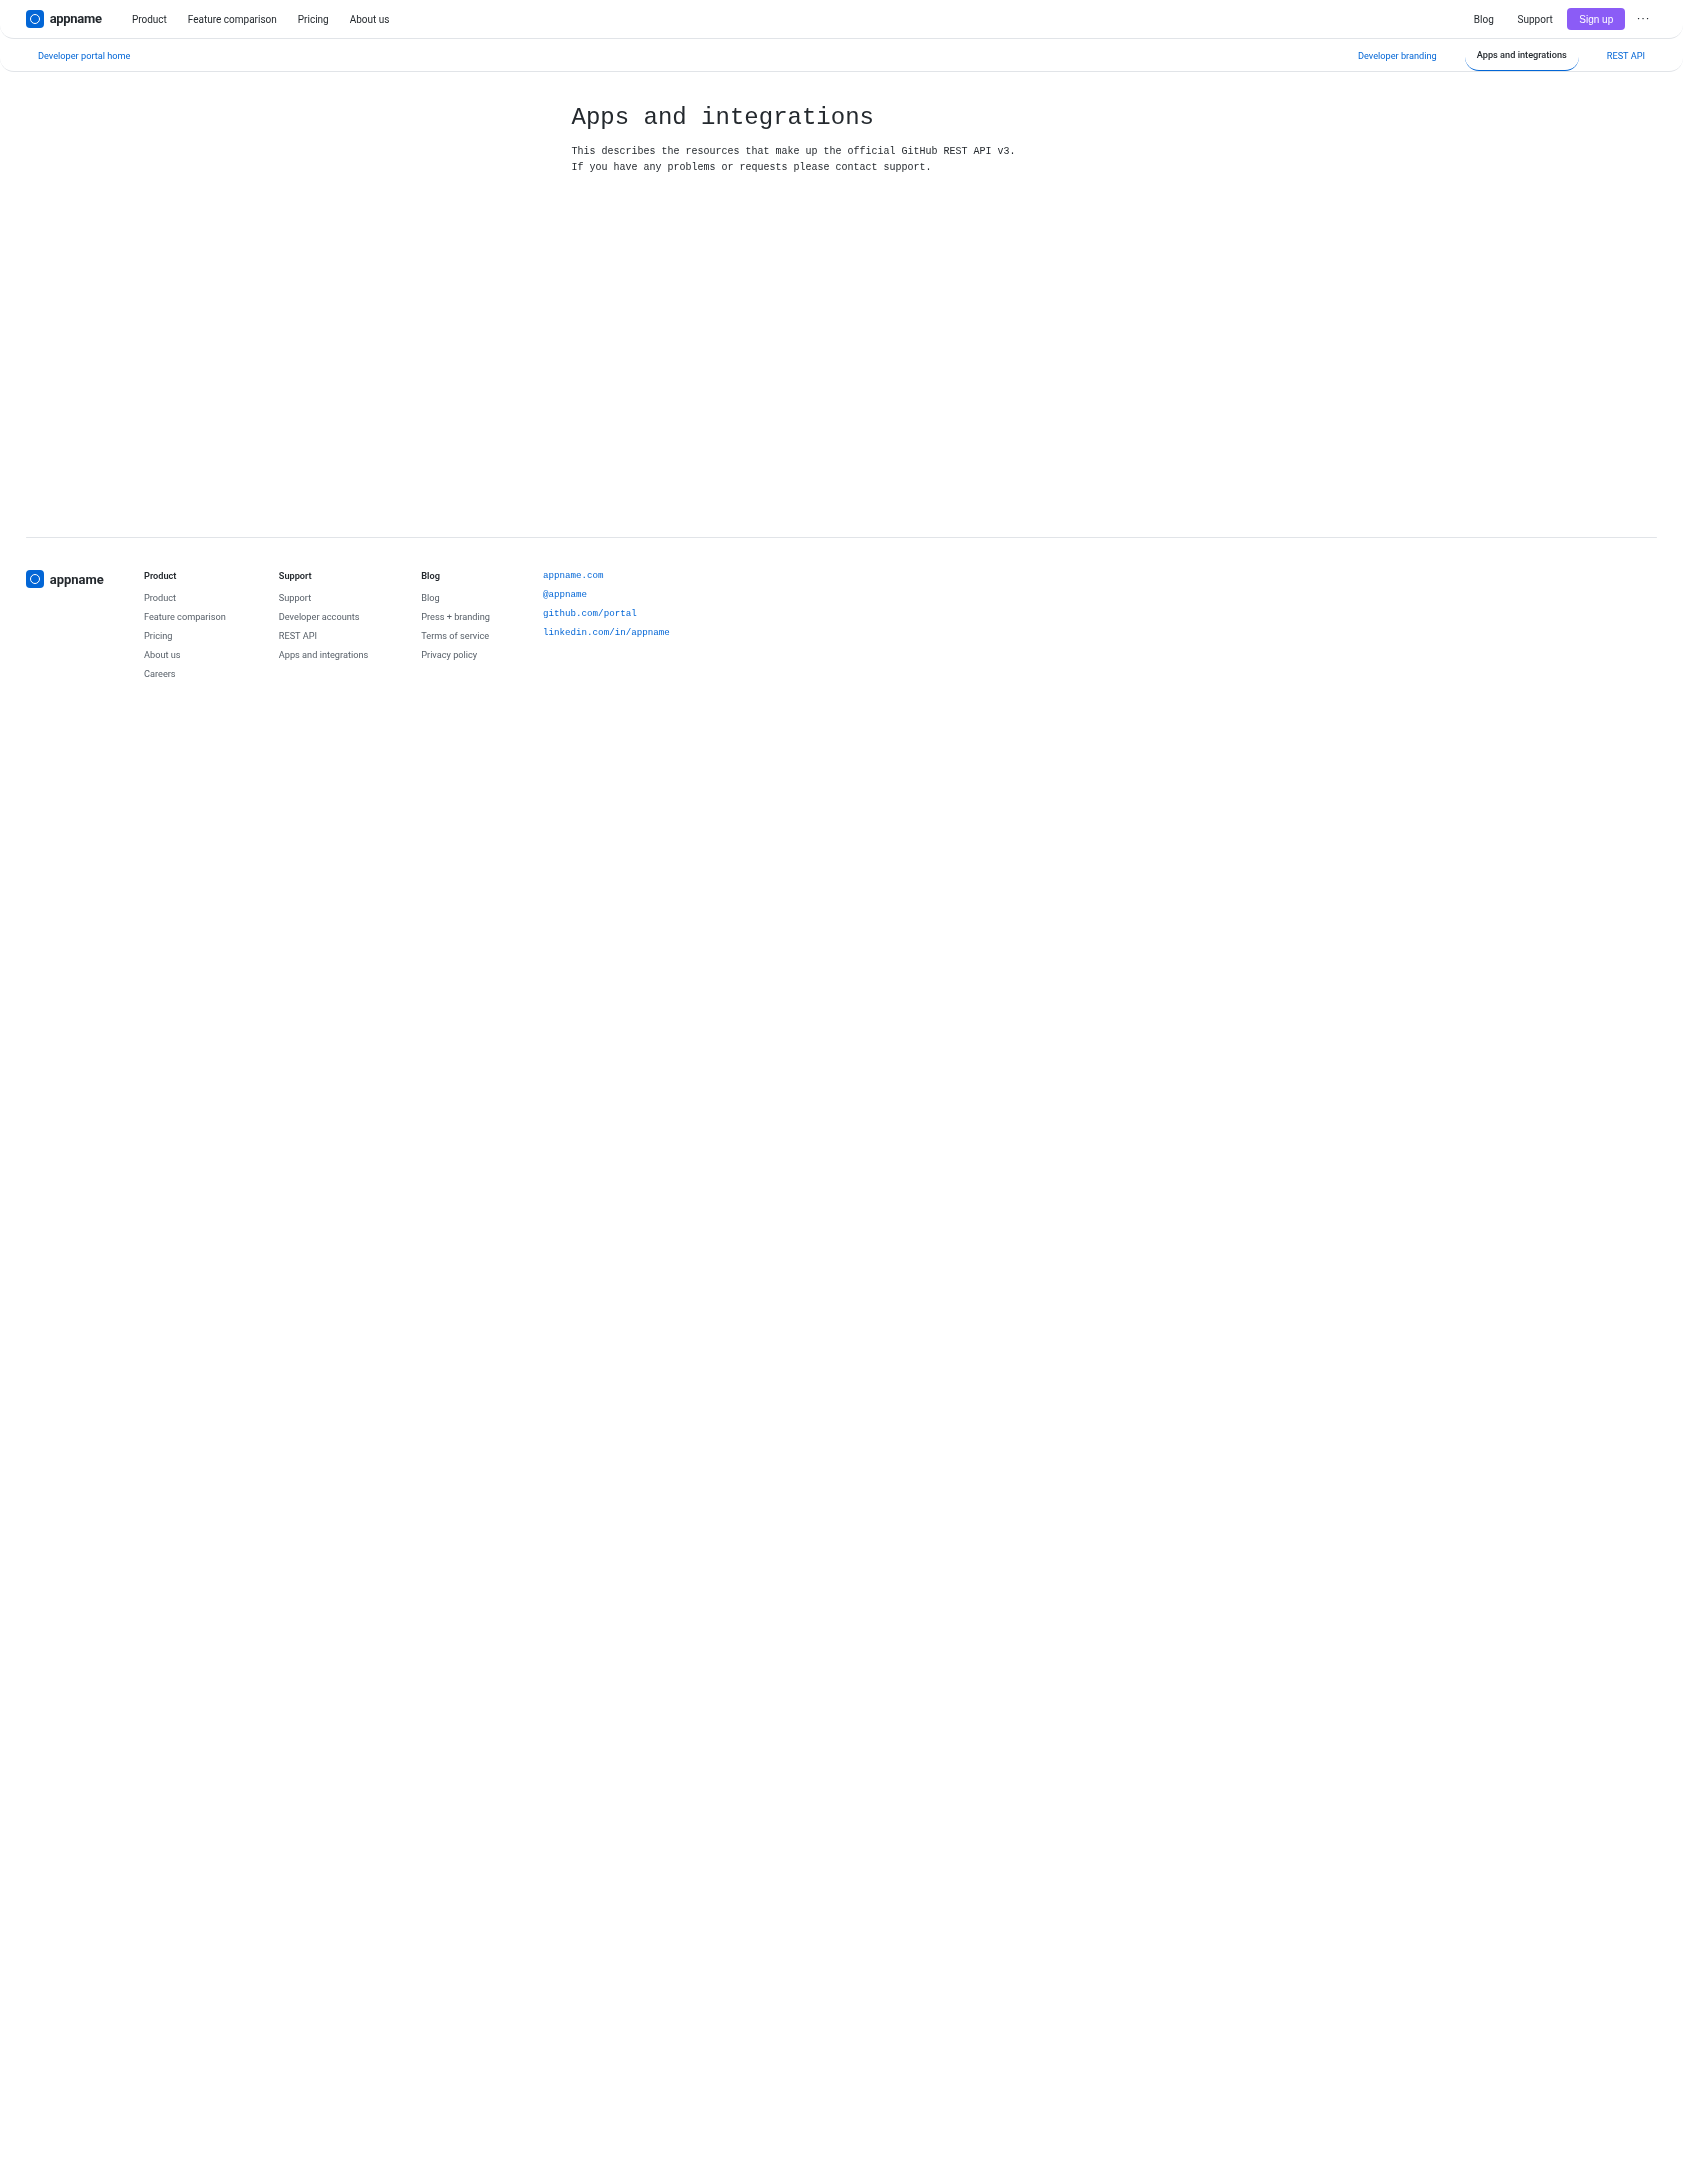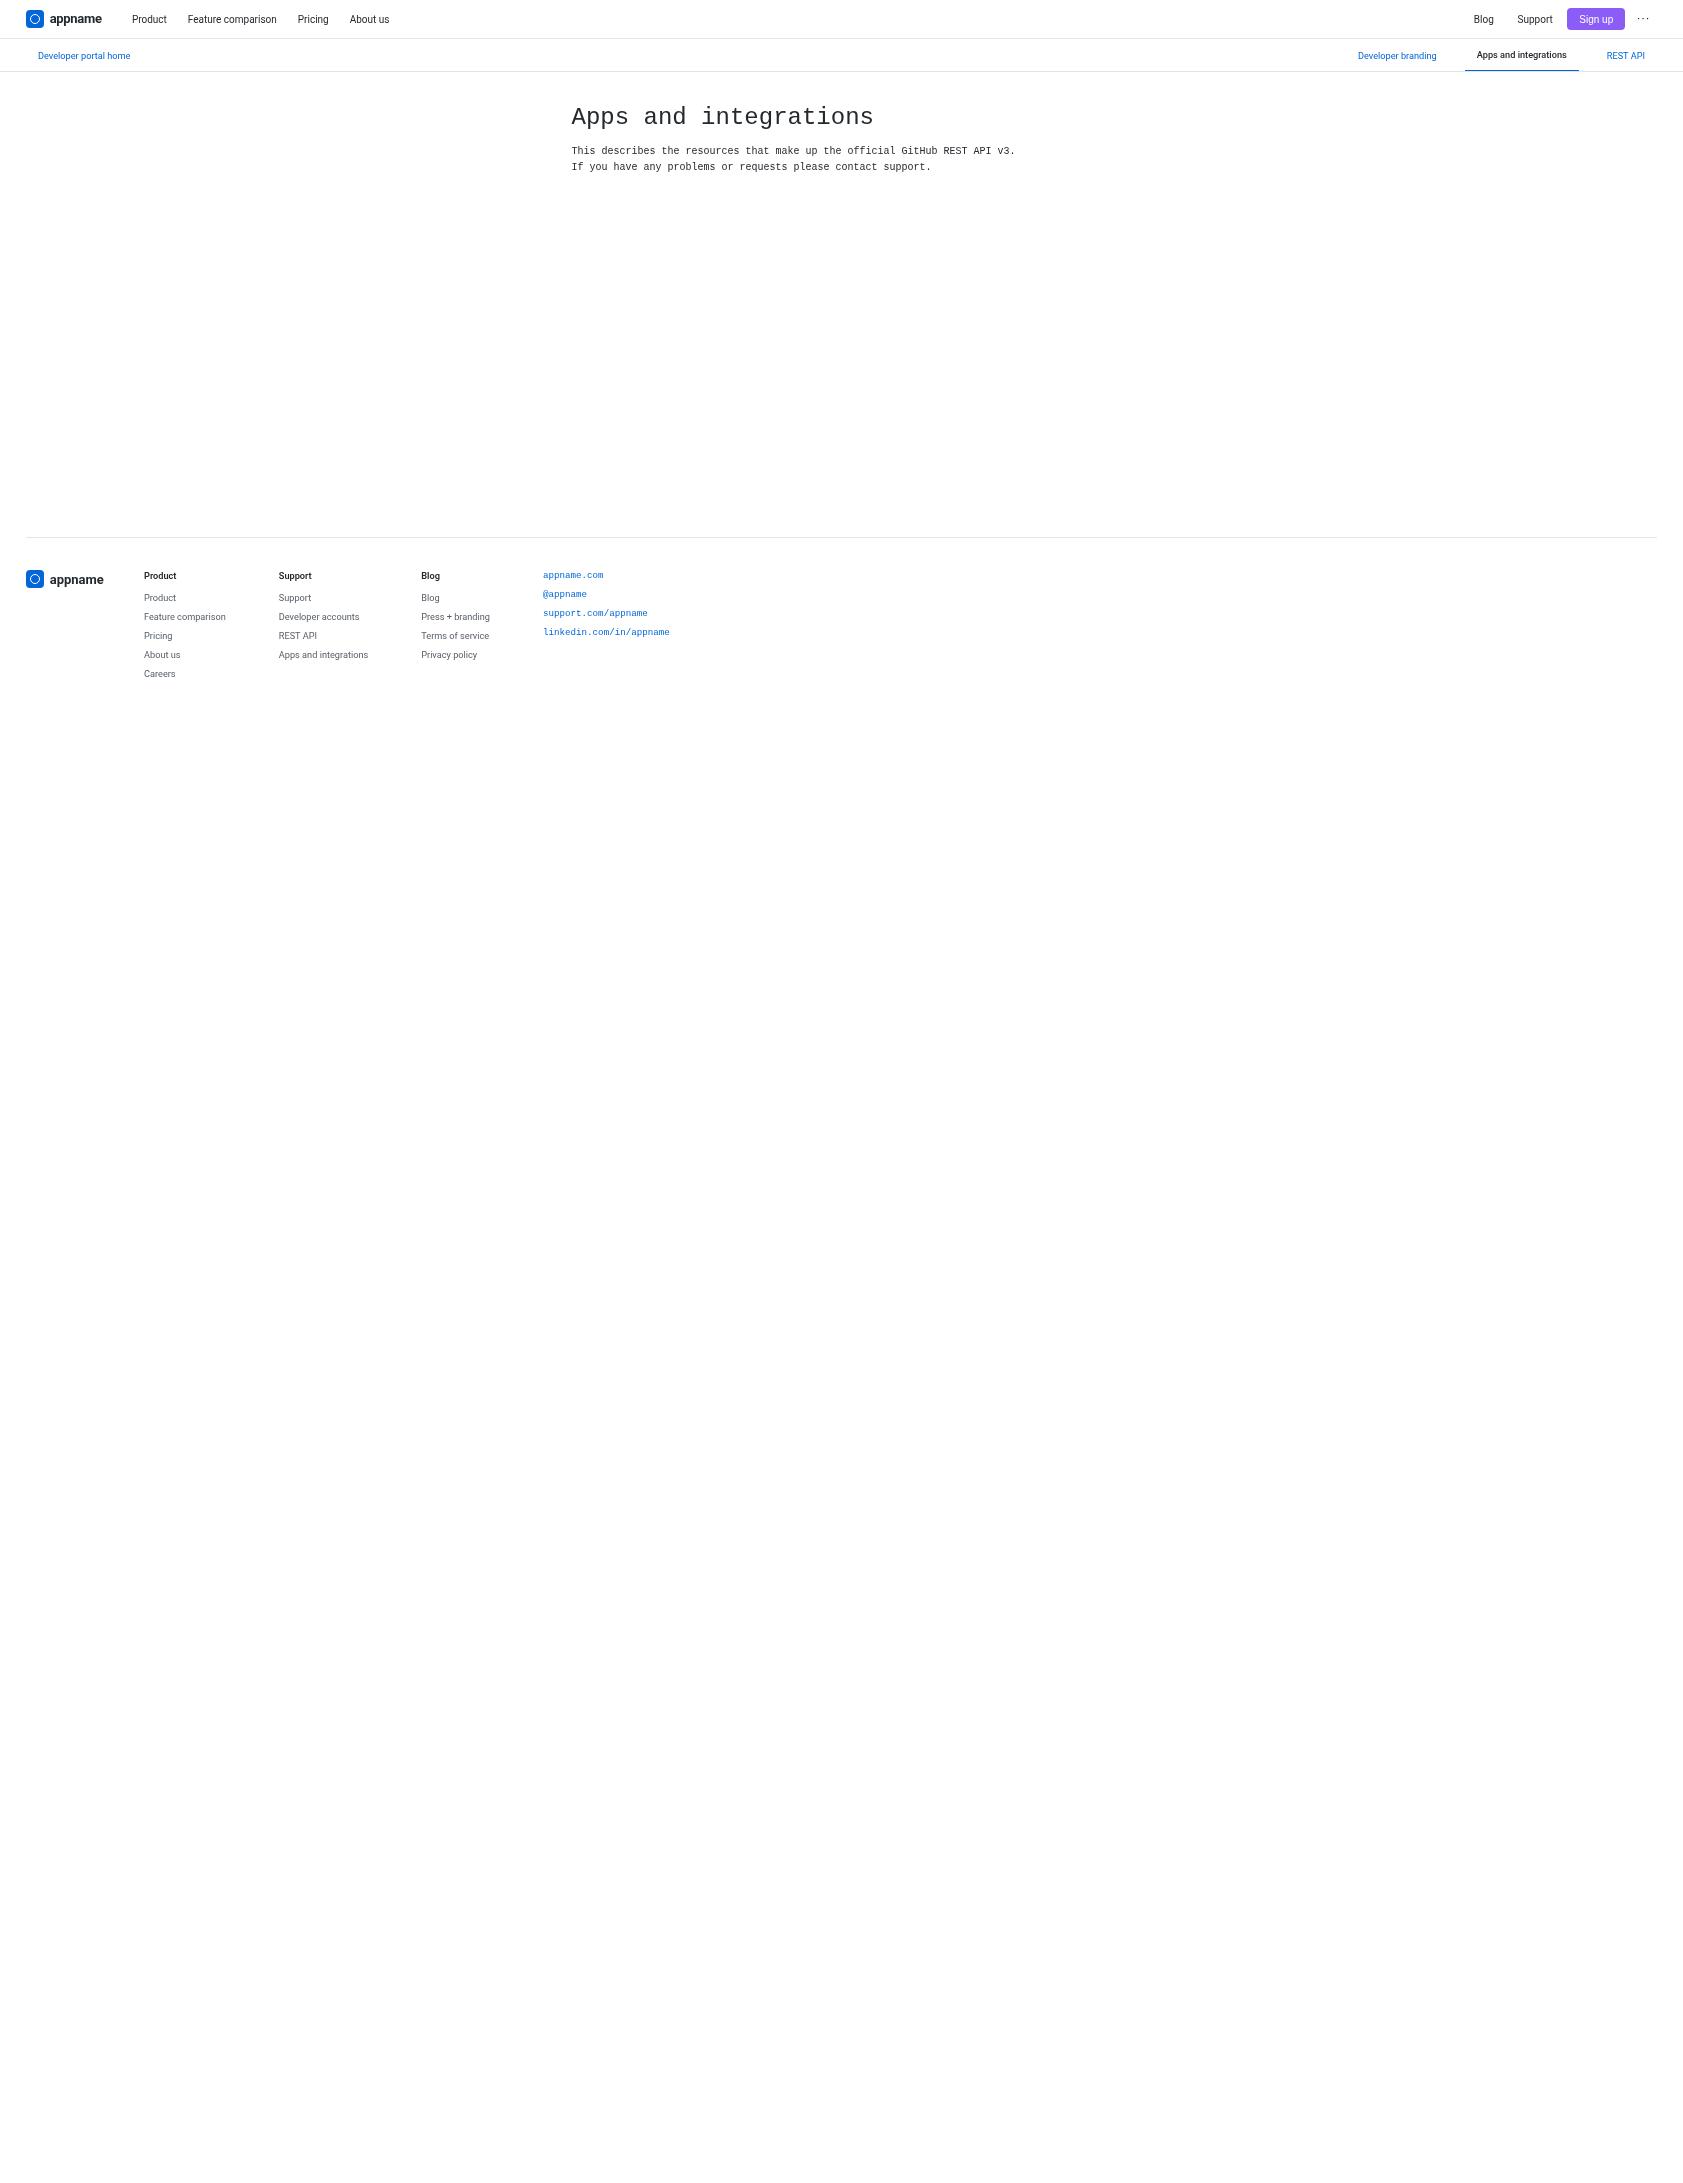--- a/index.html
+++ b/index.html
@@ -1,18 +1,19 @@
 <!DOCTYPE html>
 <html style="font-size:10.5px"><head>
   <meta charset="utf-8">
   <style>
     * {
       margin: 0;
       padding: 0;
       box-sizing: border-box;
+      border-radius: 14px;
     }
 
     body {
       font-family: -apple-system, BlinkMacSystemFont, 'Segoe UI', Roboto, Oxygen, sans-serif;
       background: #ffffff;
       color: #24292e;
       font-size: 10.5px;
     }
 
     
@@ -317,18 +318,18 @@
       <span class="footer-col-title">Blog</span>
       <a class="footer-col-link">Blog</a>
       <a class="footer-col-link">Press + branding</a>
       <a class="footer-col-link">Terms of service</a>
       <a class="footer-col-link">Privacy policy</a>
     </div>
 
     <div class="footer-col">
       <a class="footer-col-link accent">appname.com</a>
       <a class="footer-col-link accent">@appname</a>
-      <a class="footer-col-link accent">support.com/appname</a>
+      <a class="footer-col-link accent">github.com/portal</a>
       <a class="footer-col-link accent">linkedin.com/in/appname</a>
     </div>
   </div>
 </footer>
 
 
 </body></html>

